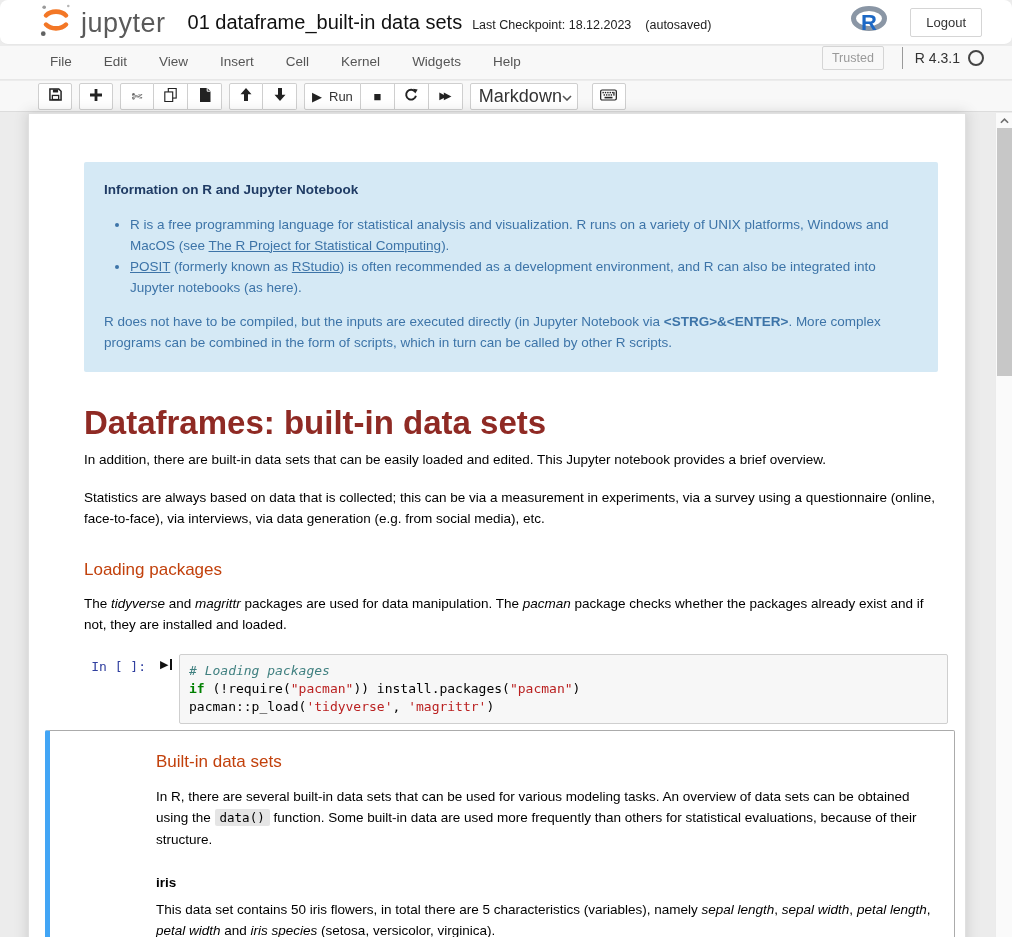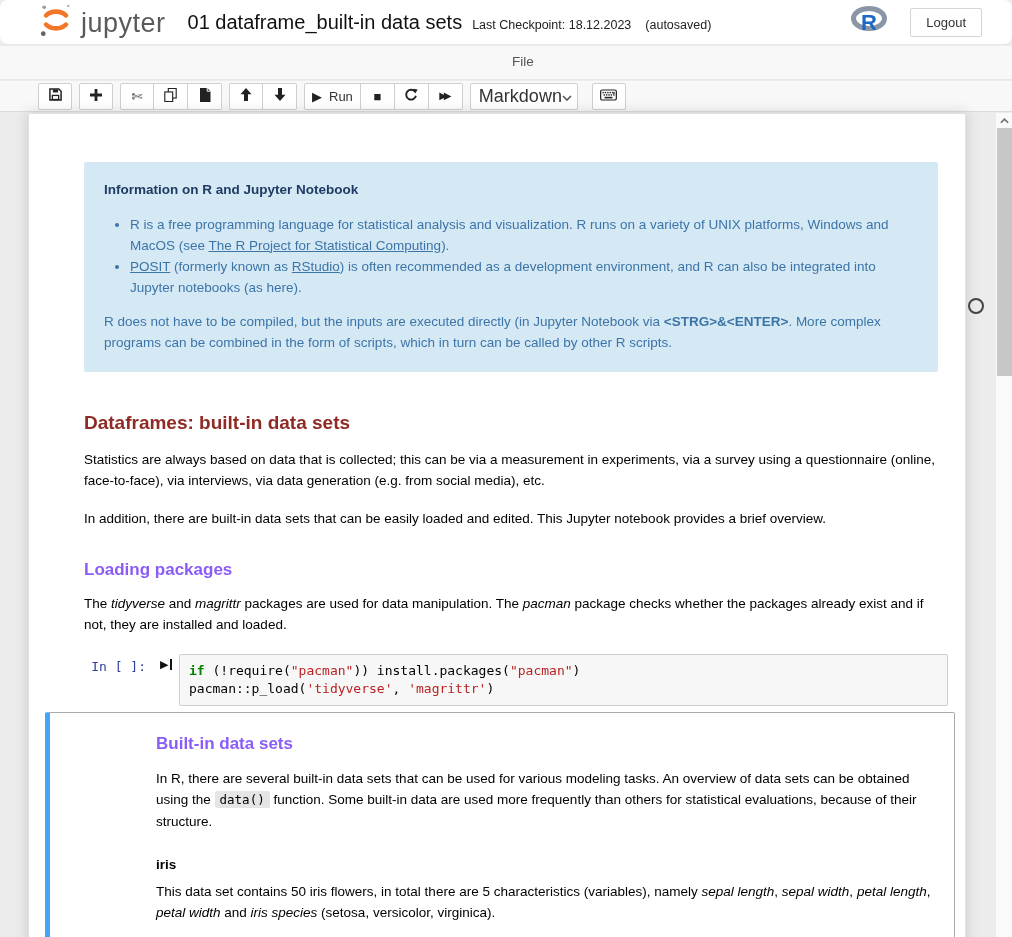--- a/index.html
+++ b/index.html
@@ -11,21 +11,21 @@
   .logo{display:flex;align-items:center;margin-left:36px;cursor:pointer;}
   .logo-word{font-size:27px;color:#5a5a5a;letter-spacing:.5px;margin-left:5px;margin-top:2px;}
   .nb-title{font-size:20px;color:#111;margin-left:22px;}
   .chk{font-size:12.5px;color:#222;margin-left:10px;margin-top:6px;text-align:center;}
   .autosaved{font-size:12.5px;color:#222;margin-left:14px;margin-top:6px;}
   .hdr-right{margin-left:auto;display:flex;align-items:center;margin-right:30px;}
   .r-logo{margin-right:22px;}
   .logout{background:#fff;border:1px solid #d5d5d5;border-radius:2px;padding:6px 15px;font-size:13px;color:#333;cursor:pointer;}
 
   
-  .menubar{position:absolute;left:0;top:46px;width:100%;height:34px;background:#f8f8f8;border-bottom:1px solid #e7e7e7;box-sizing:border-box;display:flex;align-items:center;padding-left:34px;flex-direction:column;}
+  .menubar{position:absolute;left:0;top:46px;width:100%;height:34px;background:#f8f8f8;border-bottom:1px solid #e7e7e7;box-sizing:border-box;display:flex;align-items:flex-start;padding-left:34px;}
   .menu-item{font-size:13.5px;color:#555;padding:8px 16px;cursor:pointer;}
   .menubar-right{margin-left:auto;display:flex;align-items:center;margin-right:28px;}
   .trusted{border:1px solid #d5d5d5;border-radius:2px;color:#999;font-size:12.5px;padding:4px 9px;background:#f8f8f8;}
   .mb-sep{width:1px;height:22px;background:#9a9a9a;margin:0 12px 0 18px;}
   .kernel-name{font-size:14px;color:#333;margin-right:8px;}
   .kernel-dot{width:12px;height:12px;border:2px solid #444;border-radius:50%;}
 
   
   .toolbar{position:absolute;left:0;top:81px;width:100%;height:31px;background:#f8f8f8;border-bottom:1px solid #dcdcdc;box-sizing:border-box;display:flex;align-items:center;padding-left:38px;}
   .grp{display:flex;margin-right:7px;}
@@ -49,23 +49,23 @@
   .paper{position:absolute;left:28px;top:113px;width:938px;height:900px;background:#fff;border:1px solid #e0e0e0;box-shadow:0 0 12px 1px rgba(87,87,87,.2);box-sizing:border-box;padding-top:26px;}
   .mdcell{padding-left:55px;padding-right:27px;font-size:13.5px;color:#000;line-height:21px;}
 
   .info-box{background:#d5e9f5;border-radius:2px;padding:17px 20px 19px 20px;margin-top:22px;color:#3d74a8;}
   .info-title{font-weight:bold;font-size:13.5px;color:#1f3b64;margin-bottom:15px;}
   .info-box ul{margin:0 0 14px 0;padding-left:26px;}
   .info-box li{margin-bottom:1px;line-height:20.5px;}
   .info-box a{color:#3d74a8;text-decoration:underline;cursor:pointer;}
   .info-p{line-height:20.5px;}
 
-  .h1{font-size:19px;font-weight:bold;color:#8f2a24;margin:40px 0 16px 0;}
+  .h1{font-size:33px;font-weight:bold;color:#8f2a24;margin:40px 0 16px 0;}
   .para{margin:0 0 17px 0;}
-  .h3{font-size:17px;font-weight:bold;color:#8b5cf6;margin:30px 0 13px 0;}
+  .h3{font-size:17px;font-weight:normal;color:#c2410c;margin:30px 0 13px 0;}
   .h4{font-size:13.5px;font-weight:bold;color:#000;margin:22px 0 5px 0;}
   .it{font-style:italic;}
 
   
   .codecell{display:flex;margin-top:19px;align-items:flex-start;}
   .promptcol{width:150px;box-sizing:border-box;display:flex;justify-content:flex-end;align-items:flex-start;padding-top:5px;}
   .prompt{font-family:"DejaVu Sans Mono","Liberation Mono",monospace;font-size:13px;color:#303f9f;}
   .runcell{display:flex;align-items:center;margin-left:14px;margin-right:7px;}
   .runcell .tri{font-size:11px;color:#111;line-height:1;}
   .runcell .bar{width:2.5px;height:11px;background:#111;margin-left:1px;}
@@ -235,36 +235,37 @@
       <div class="info-box">
         <div class="info-title">Information on R and Jupyter Notebook</div>
         <ul>
           <li><span>R is a free programming language for statistical analysis and visualization. R runs on a variety of UNIX platforms, Windows and MacOS (see </span><a>The R Project for Statistical Computing</a><span>).</span></li>
           <li><a>POSIT</a><span> (formerly known as </span><a>RStudio</a><span>) is often recommended as a development environment, and R can also be integrated into Jupyter notebooks (as here).</span></li>
         </ul>
         <div class="info-p"><span>R does not have to be compiled, but the inputs are executed directly (in Jupyter Notebook via </span><b>&lt;STRG&gt;&amp;&lt;ENTER&gt;</b><span>. More complex programs can be combined in the form of scripts, which in turn can be called by other R scripts.</span></div>
       </div>
 
       <div class="h1">Dataframes: built-in data sets</div>
+      <p class="para">In addition, there are built-in data sets that can be easily loaded and edited. This Jupyter notebook provides a brief overview.</p>
       <p class="para">Statistics are always based on data that is collected; this can be via a measurement in experiments, via a survey using a questionnaire (online, face-to-face), via interviews, via data generation (e.g. from social media), etc.</p>
-      <p class="para">In addition, there are built-in data sets that can be easily loaded and edited. This Jupyter notebook provides a brief overview.</p>
 
       <div class="h3">Loading packages</div>
       <p class="para"><span>The </span><span class="it">tidyverse</span><span> and </span><span class="it">magrittr</span><span> packages are used for data manipulation. The </span><span class="it">pacman</span><span> package checks whether the packages already exist and if not, they are installed and loaded.</span></p>
     </div>
 
     <div class="codecell">
       <div class="promptcol">
         <span class="prompt">In [ ]:</span>
         <span class="runcell">
             <span class="tri">▶</span>
             <span class="bar"></span>
           </span>
       </div>
       <div class="codebox">
+        <div><span class="tok-com"># Loading packages</span></div>
         <div><span class="tok-kw">if</span><span> (!require(</span><span class="tok-str">"pacman"</span><span>)) install.packages(</span><span class="tok-str">"pacman"</span><span>)</span></div>
         <div><span>pacman::p_load(</span><span class="tok-str">'tidyverse'</span><span>, </span><span class="tok-str">'magrittr'</span><span>)</span></div>
       </div>
     </div>
 
     <div class="selcell">
       <div class="h3">Built-in data sets</div>
       <p class="para"><span>In R, there are several built-in data sets that can be used for various modeling tasks. An overview of data sets can be obtained using the </span><span class="inline-code">data()</span><span> function. Some built-in data are used more frequently than others for statistical evaluations, because of their structure.</span></p>
       <div class="h4">iris</div>
       <p class="para"><span>This data set contains 50 iris flowers, in total there are 5 characteristics (variables), namely </span><span class="it">sepal length</span><span>, </span><span class="it">sepal width</span><span>, </span><span class="it">petal length</span><span>, </span><span class="it">petal width</span><span> and </span><span class="it">iris species</span><span> (setosa, versicolor, virginica).</span></p>

